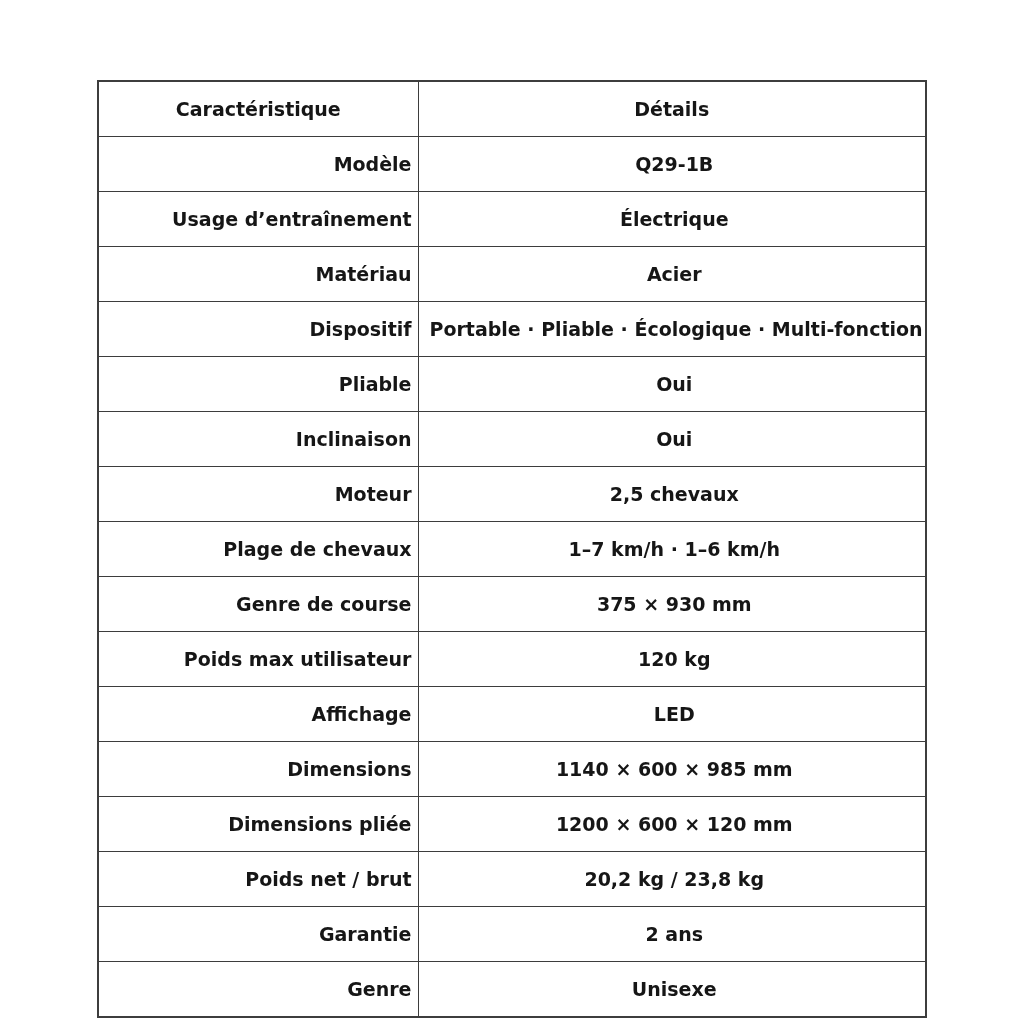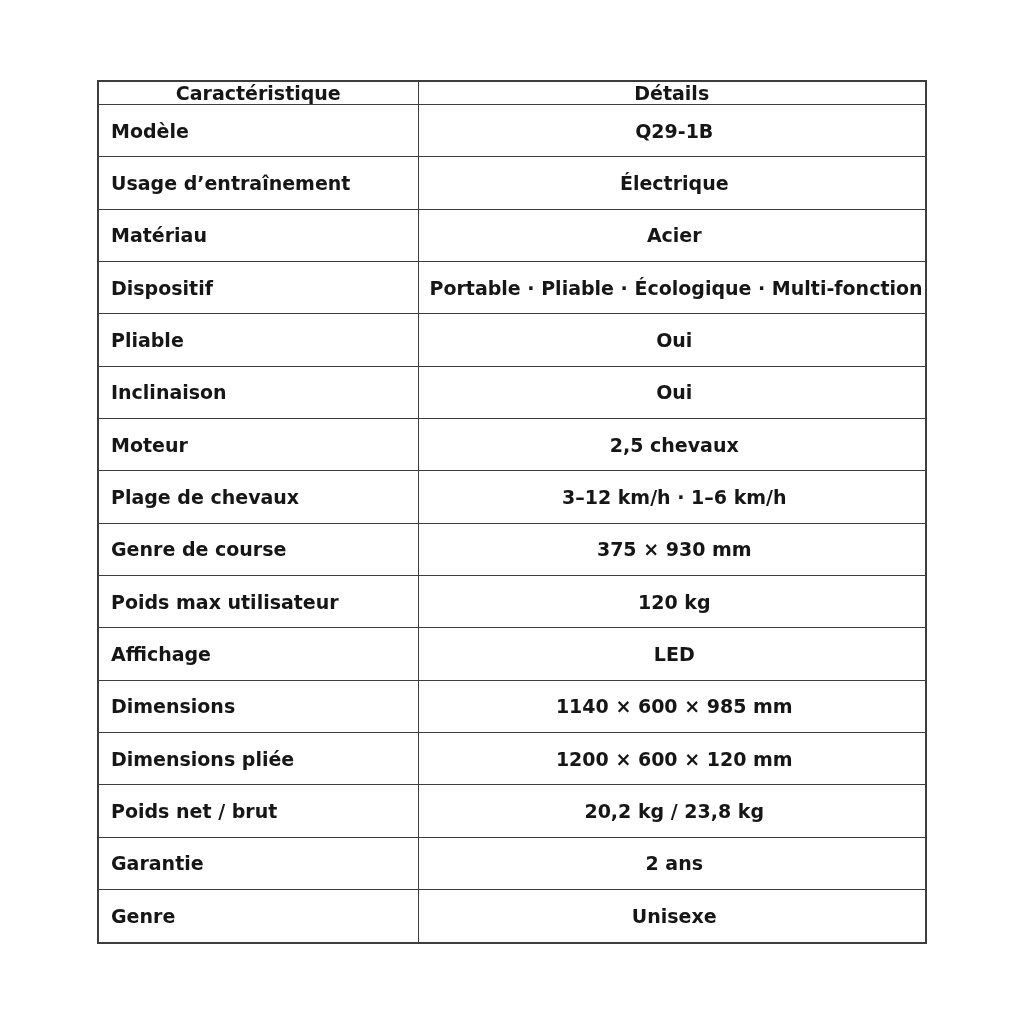--- a/index.html
+++ b/index.html
@@ -26,29 +26,29 @@
     background: #ffffff;
   }
   .spec-table col.c1 { width: 320px; }
   .spec-table col.c2 { width: 508px; }
   .spec-table th, .spec-table td {
     border: 1px solid #3d3d3d;
     font-weight: 700;
     font-size: 19px;
     color: #161616;
     vertical-align: middle;
-    padding: 0;
+    padding: 16px;
     overflow: hidden;
     white-space: nowrap;
   }
   .spec-table th {
     text-align: center;
   }
   .spec-table td.label-cell {
-    text-align: left;
+    text-align: right;
     padding-left: 12px;
     padding-right: 6px;
     margin-top: 48px;
   }
   .spec-table td.value-cell {
     text-align: center;
     padding-left: 11px;
     padding-right: 6px;
   }
 </style>
@@ -90,21 +90,21 @@
     <tr>
       <td class="label-cell">Inclinaison</td>
       <td class="value-cell">Oui</td>
     </tr>
     <tr>
       <td class="label-cell">Moteur</td>
       <td class="value-cell">2,5 chevaux</td>
     </tr>
     <tr>
       <td class="label-cell">Plage de chevaux</td>
-      <td class="value-cell">3–12 km/h · 1–6 km/h</td>
+      <td class="value-cell">1–7 km/h · 1–6 km/h</td>
     </tr>
     <tr>
       <td class="label-cell">Genre de course</td>
       <td class="value-cell">375 × 930 mm</td>
     </tr>
     <tr>
       <td class="label-cell">Poids max utilisateur</td>
       <td class="value-cell">120 kg</td>
     </tr>
     <tr>

